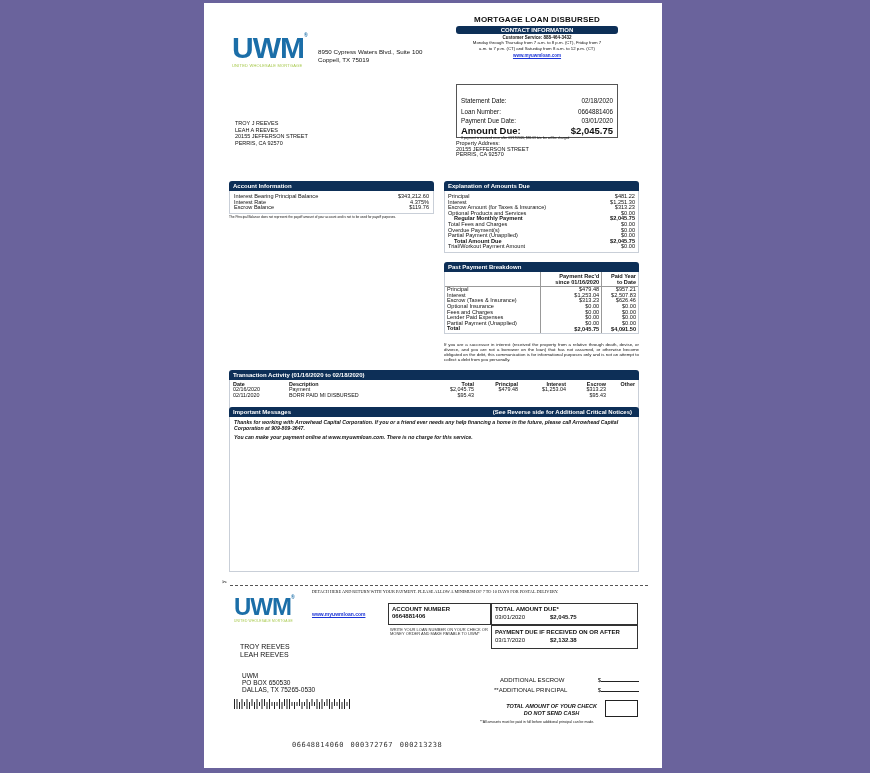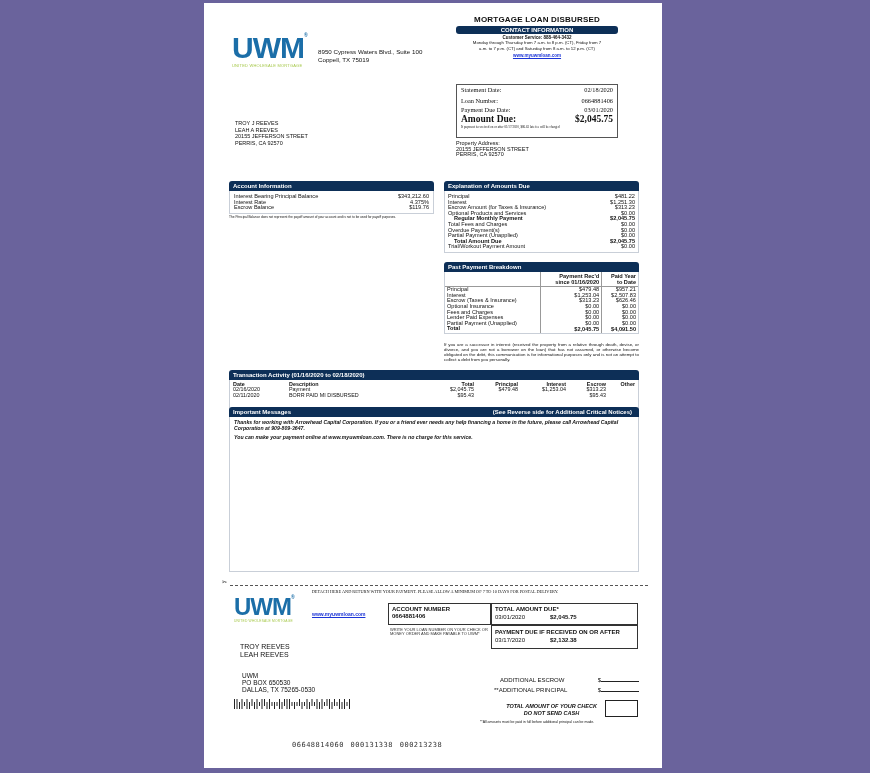--- a/index.html
+++ b/index.html
@@ -39,21 +39,21 @@
 
   <div class="abs" style="left:252px;top:12px;width:162px;text-align:center;">
     <div style="font-weight:bold;font-size:8px;letter-spacing:0.2px;">MORTGAGE LOAN DISBURSED</div>
     <div style="background:#0d2f57;color:#fff;font-weight:bold;font-size:6px;border-radius:3px;margin-top:2px;padding:1px 0;">CONTACT INFORMATION</div>
     <div style="font-weight:bold;font-size:4.5px;margin-top:1px;">Customer Service: 888-464-3432</div>
     <div style="font-size:4.3px;line-height:5.5px;">Monday through Thursday from 7 a.m. to 8 p.m. (CT), Friday from 7</div>
     <div style="font-size:4.3px;line-height:5.5px;">a.m. to 7 p.m. (CT) and Saturday from 8 a.m. to 12 p.m. (CT)</div>
     <div class="link" style="font-size:4.5px;margin-top:2px;">www.myuwmloan.com</div>
   </div>
 
-  <div class="abs box" style="left:252px;top:81px;width:162px;height:54px;border:1.5px solid #555;padding:0 4px;font-family:Liberation Serif, serif;">
+  <div class="abs box" style="left:252px;top:81px;width:162px;height:54px;border:1.5px solid #555;padding:11px 4px;">
     <div class="row" style="font-size:6.3px;line-height:9px;">
         <span>Statement Date:</span>
         <span>02/18/2020</span>
       </div>
     <div class="row" style="font-size:6.3px;line-height:9px;margin-top:2px;">
         <span>Loan Number:</span>
         <span>0664881406</span>
       </div>
     <div class="row" style="font-size:6.3px;line-height:9px;">
         <span>Payment Due Date:</span>
@@ -370,14 +370,14 @@
   </div>
 
   <div class="abs" style="left:300px;top:700px;width:95px;text-align:center;font-weight:bold;font-style:italic;font-size:5.5px;line-height:6.5px;">
     <div>TOTAL AMOUNT OF YOUR CHECK</div>
     <div>DO NOT SEND CASH</div>
   </div>
   <div class="abs" style="left:401px;top:697px;width:33px;height:17px;border:1px solid #222;"></div>
 
   <div class="abs" style="left:276px;top:717px;font-size:3.5px;white-space:nowrap;">**All amounts must be paid in full before additional principal can be made.</div>
 
-  <div class="abs ocr" style="left:88px;top:738px;word-spacing:2px;">06648814060 000131338 000213238</div>
+  <div class="abs ocr" style="left:88px;top:738px;word-spacing:2px;">06648814060 000372767 000213238</div>
 </div>
 
 </body></html>

